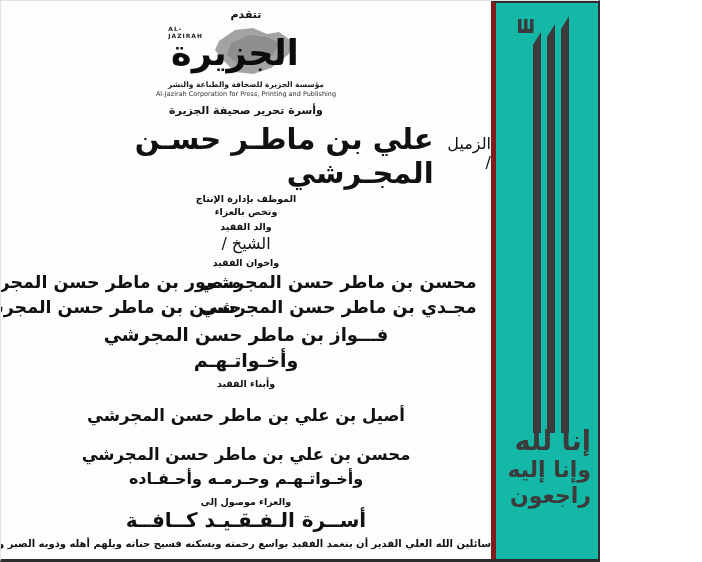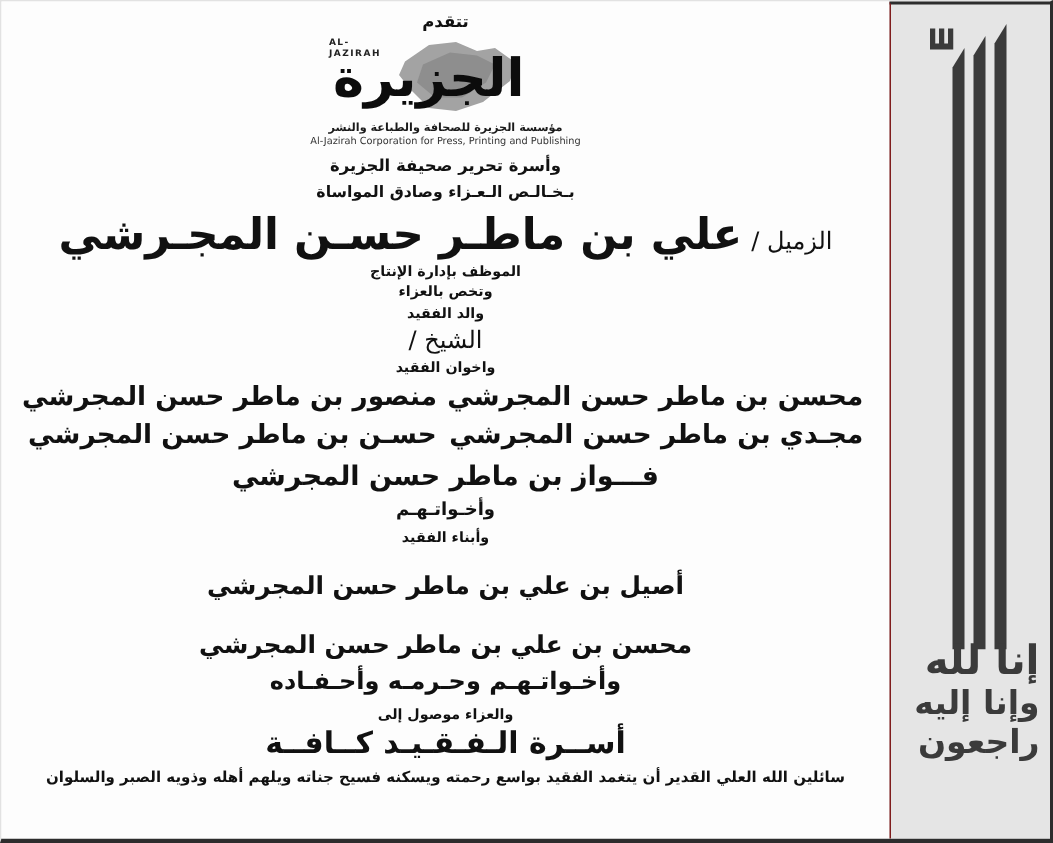--- a/index.html
+++ b/index.html
@@ -1,20 +1,20 @@
 <!DOCTYPE html>
 <html lang="ar"><head>
 <meta charset="utf-8">
 <style>
   * { margin:0; padding:0; box-sizing:border-box; }
   html,body { width:702px; height:562px; background:#ffffff; overflow:hidden; }
   body { font-family:"DejaVu Sans", sans-serif; color:#111; }
 
   .page {
-    width:702px; height:562px;
+    width:600px; height:562px;
     display:flex; flex-direction:row;
     border-top:1px solid #e2e2e2;
     border-left:1px solid #e2e2e2;
     border-right:2px solid #2d2d2d;
     border-bottom:3px solid #2d2d2d;
     background:#fdfdfd;
   }
 
   
   .main {
@@ -58,44 +58,44 @@
   .role   { margin-top:3px; }
   .spec1  { margin-top:2px; }
   .spec2  { margin-top:4px; }
   .bigname2 { margin-top:2px; }
 
   .bro-label { margin-top:4px; }
   .bro-rows { width:96%; margin-top:2px; }
   .bro-row { display:flex; direction:rtl; justify-content:space-around; }
   .bro-cell { width:48%; text-align:center; font-size:17.5px; font-weight:bold; line-height:25px; white-space:nowrap; }
   .bro-center { font-size:18px; font-weight:bold; margin-top:2px; line-height:25px; }
-  .sisters { font-size:12px; font-weight:bold; margin-top:2px; }
+  .sisters { font-size:19px; font-weight:bold; margin-top:2px; }
 
   .sons-label { margin-top:7px; }
   .son { font-size:16.5px; font-weight:bold; line-height:24px; margin-top:15px; }
   .fam-extra { font-size:16px; font-weight:bold; margin-top:2px; }
 
   .ext-label { margin-top:8px; }
   .ext-line { font-size:20px; font-weight:bold; margin-top:1px; }
 
   .prayer {
     margin-top:6px;
     font-size:10px; font-weight:bold;
     white-space:nowrap;
     text-align:center;
     width:100%;
   }
 
   
   .sidebar {
     width:107px; flex:0 0 107px;
     position:relative;
-    background:#e5e5e5;
+    background:#14b8a6;
     border-top:2px solid #2d2d2d;
-    border-left:1px solid #7f1d1d;
+    border-left:5px solid #7f1d1d;
     direction:rtl;
   }
   .strokes { position:absolute; top:10px; right:20px; width:62px; height:420px; }
   .istirja {
     position:absolute; right:7px; left:5px; top:424px;
     text-align:right; color:#3b3b3b;
     line-height:1.05;
   }
   .istirja .l1 { font-size:27px; font-weight:bold; }
   .istirja .l2 { font-size:22px; font-weight:bold; margin-top:3px; }
@@ -117,21 +117,20 @@
           <polygon points="60,20 78,12 96,14 108,20 102,32 86,42 68,42 56,32" fill="#8e8e8e"></polygon>
         </svg>
         <div class="logo-latin">AL-JAZIRAH</div>
         <div class="logo-ar">الجزيرة</div>
       </div>
       <div class="logo-org-ar">مؤسسة الجزيرة للصحافة والطباعة والنشر</div>
       <div class="logo-org-en">Al-Jazirah Corporation for Press, Printing and Publishing</div>
     </div>
 
     <div class="editorial">وأسرة تحرير صحيفة الجزيرة</div>
-    <div class="t-sm cond1">بـخـالـص الـعـزاء وصادق المواساة</div>
 
     <div class="bigname">
       <span class="prefix">الزميل /</span>
       <span class="name">علي بن ماطـر حسـن المجـرشي</span>
     </div>
     <div class="t-xs role">الموظف بإدارة الإنتاج</div>
 
     <div class="t-xs spec1">وتخص بالعزاء</div>
     <div class="t-xs spec2">والد الفقيد</div>
 

